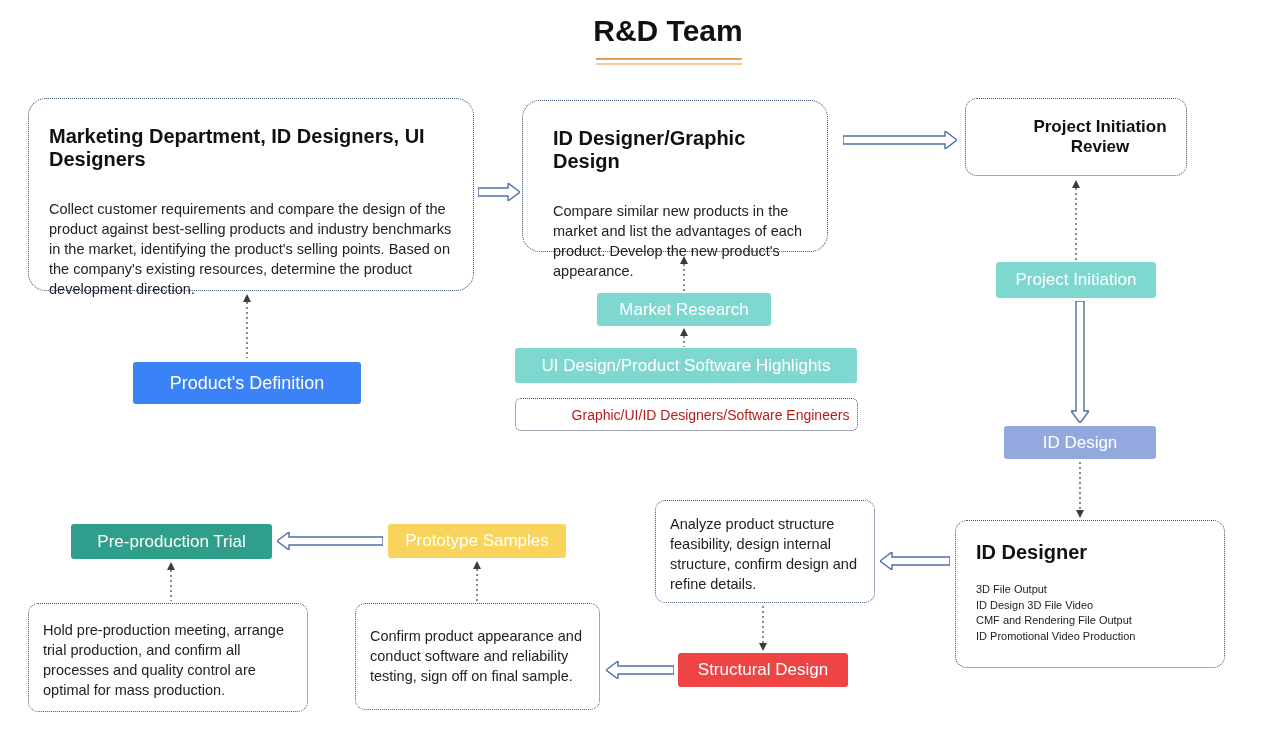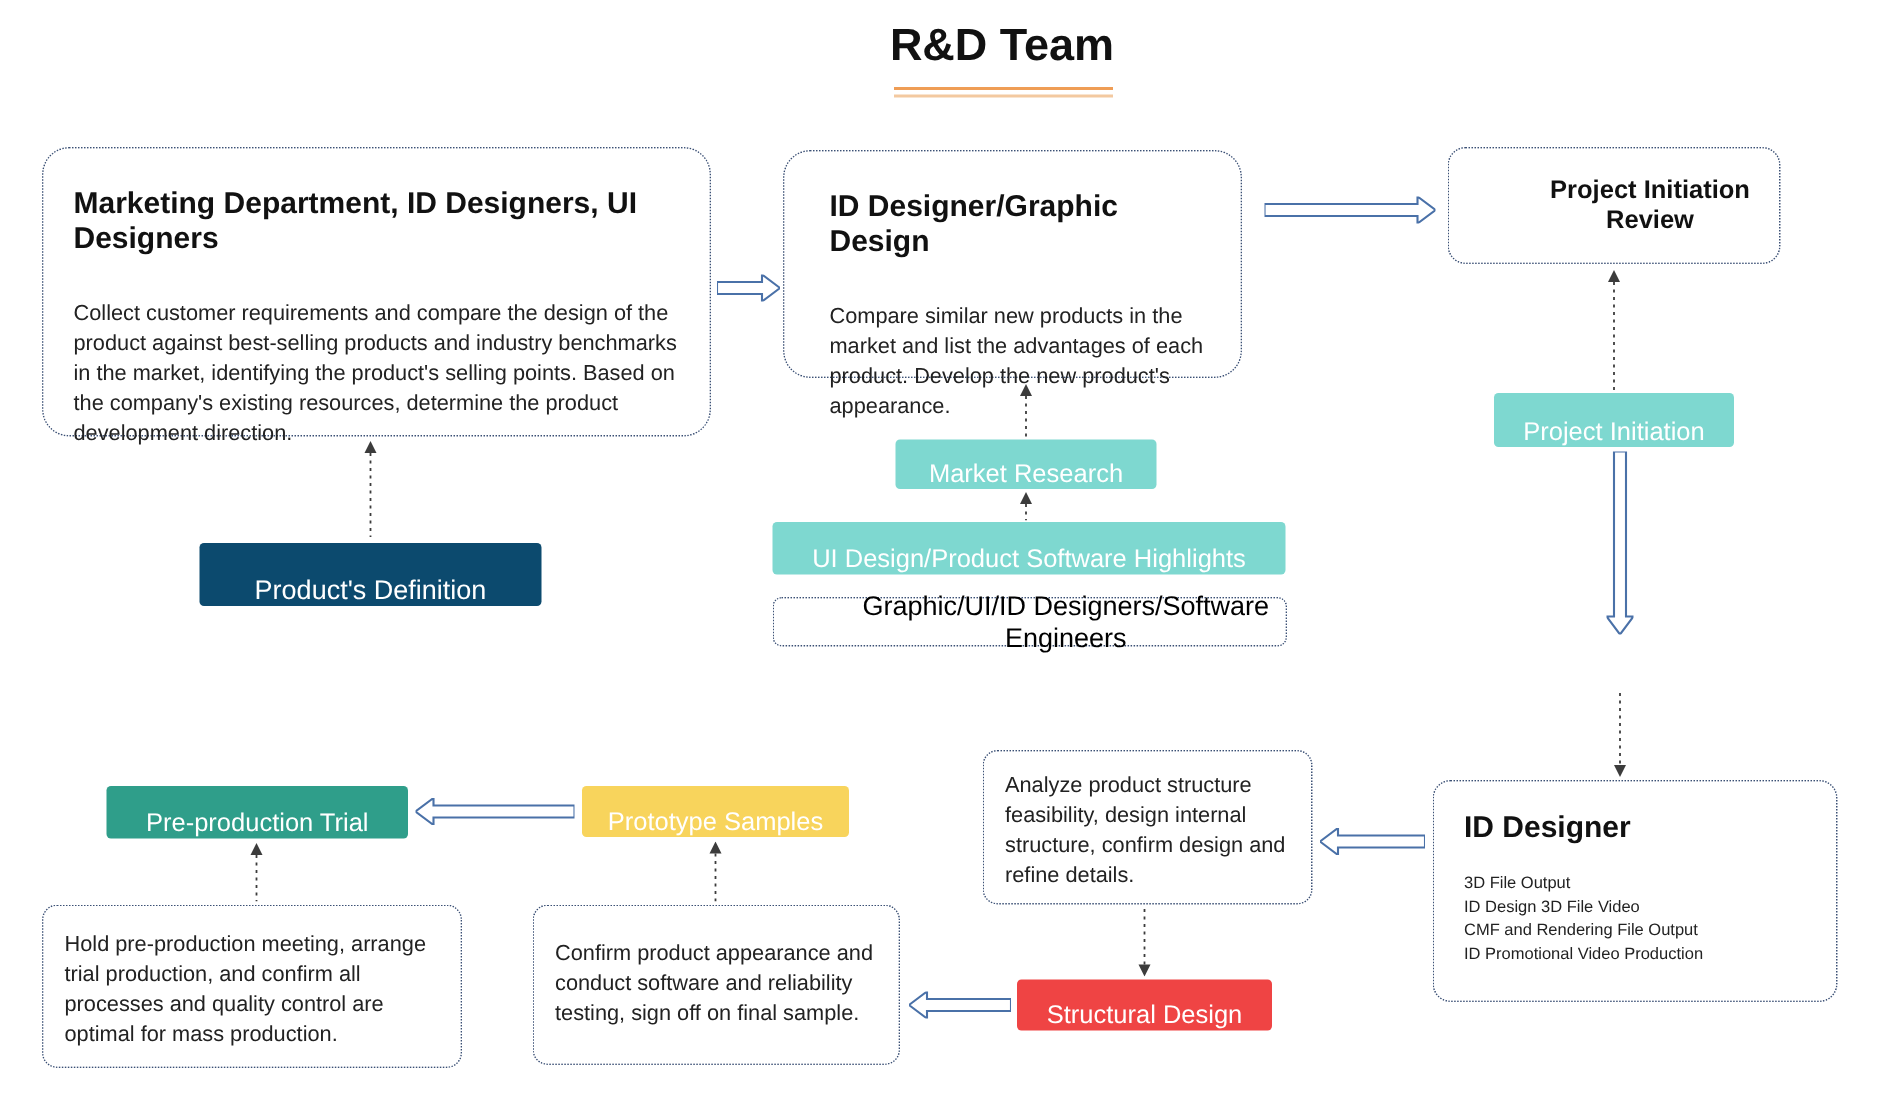--- a/index.html
+++ b/index.html
@@ -24,36 +24,36 @@
   .r12 { border-radius:12px; }
   .r10 { border-radius:10px; }
   .r6  { border-radius:6px; }
 
   .box-heading { font-size:20px; font-weight:bold; color:#111; }
   .box-body { font-size:14.5px; color:#222; line-height:1.38; margin-top:28px; }
   .box-body.nogap { margin-top:0; }
 
   .label-box {
     position:absolute; box-sizing:border-box; display:flex;
-    align-items:flex-end; justify-content:center; color:#ffffff;
+    align-items:center; justify-content:center; color:#ffffff;
     font-size:17px; border-radius:3px; text-align:center;
   }
-  .bg-pink { background:#0c4a6e; font-size:18px; }
+  .bg-pink { background:#3b82f6; font-size:18px; }
   .bg-teal { background:#7ed8d0; }
   .bg-periwinkle { background:#93a9de; }
   .bg-green { background:#ef4444; }
   .bg-yellow { background:#f8d45c; }
   .bg-darkteal { background:#2f9e8a; }
 
   .center-box {
     display:flex; align-items:center; justify-content:center; text-align:center;
   }
   .review-label { font-size:17px; font-weight:bold; color:#111; }
 
-  .plain-label { font-size:18px; color:#000000; }
+  .plain-label { font-size:14px; color:#b91c1c; }
 
   .id-designer-lines { font-size:11px; color:#222; line-height:1.42; margin-top:18px; }
 
   .arrow { position:absolute; }
   .blockarrow path { fill:#ffffff; stroke:#4a71a8; stroke-width:1.4; }
   .dotarrow line { stroke:#3c3c3c; stroke-width:1.2; stroke-dasharray:2,3; }
   .dotarrow polygon { fill:#3c3c3c; }
 </style>
 </head>
 <body>
@@ -91,20 +91,23 @@
   </div>
 
   <div class="dotted-box r6 center-box" style="left:515px; top:398px; width:343px; height:33px;">
     <span class="plain-label">Graphic/UI/ID Designers/Software Engineers</span>
   </div>
 
   <div class="label-box bg-teal" style="left:996px; top:262px; width:160px; height:36px;">
     <span>Project Initiation</span>
   </div>
 
+  <div class="label-box bg-periwinkle" style="left:1004px; top:426px; width:152px; height:33px;">
+    <span>ID Design</span>
+  </div>
 
   <div class="dotted-box r12" style="left:955px; top:520px; width:270px; height:148px; padding:20px 0 0 20px;">
     <div class="box-heading">ID Designer</div>
     <div class="id-designer-lines">
       <div>3D File Output</div>
       <div>ID Design 3D File Video</div>
       <div>CMF and Rendering File Output</div>
       <div>ID Promotional Video Production</div>
     </div>
   </div>

